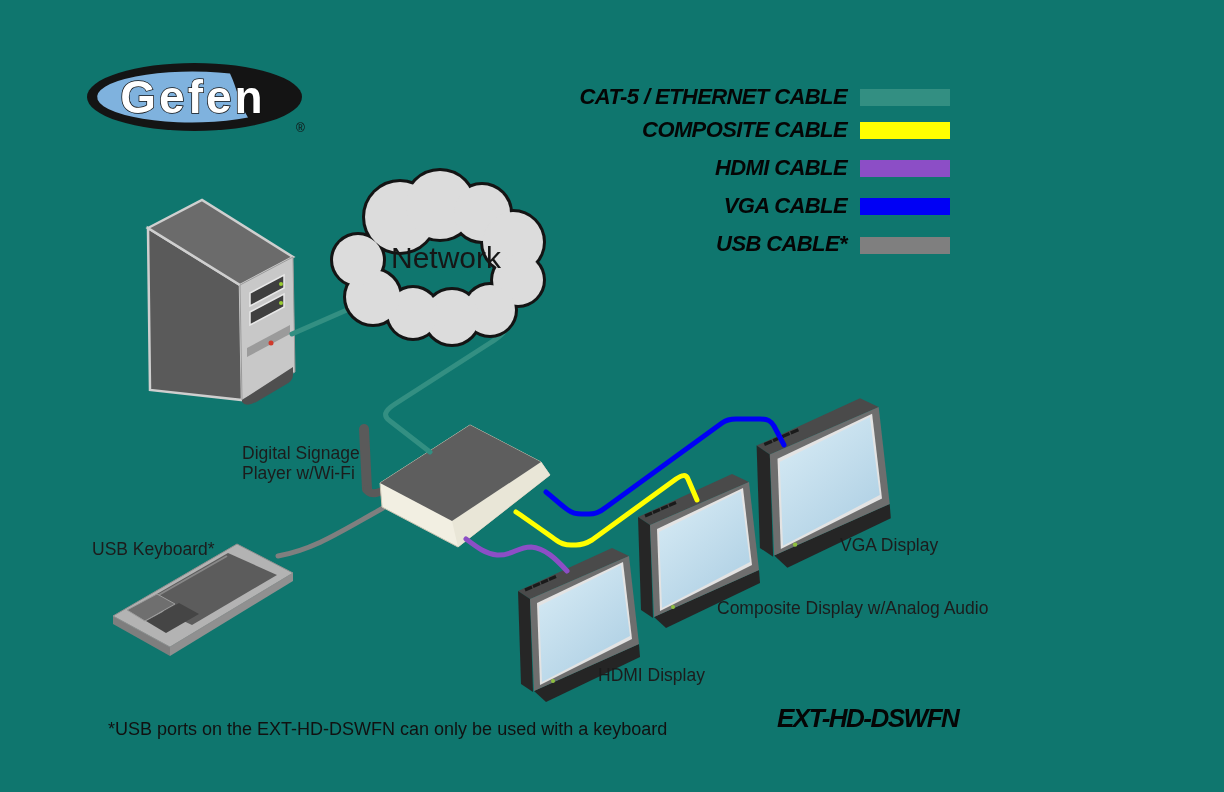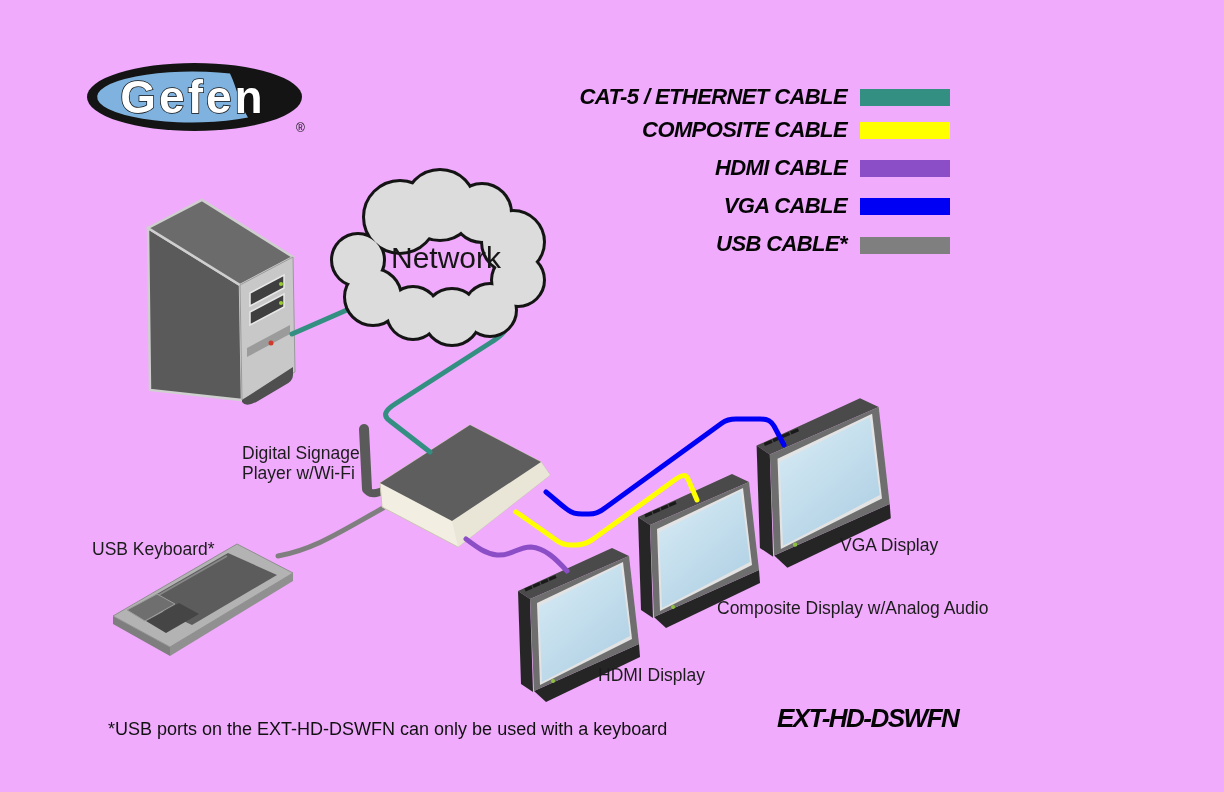--- a/index.html
+++ b/index.html
@@ -1,16 +1,16 @@
 <!DOCTYPE html>
 <html><head>
 <meta charset="utf-8">
 <style>
   html,body{margin:0;padding:0;background:#ffffff;}
-  #stage{position:relative;width:1224px;height:792px;background:#f0abfc;overflow:hidden;
+  #stage{position:relative;width:1224px;height:792px;background:#0f766e;overflow:hidden;
          font-family:"Liberation Sans",sans-serif;}
   svg{display:block;}
   text{font-family:"Liberation Sans",sans-serif;}
   .legend-label{font-size:22px;font-weight:bold;font-style:italic;letter-spacing:-0.6px;fill:#050505;}
   .node-label{font-size:17.5px;fill:#1c1c1c;}
   .network-label{font-size:30px;fill:#161616;}
   .footnote{font-size:18px;fill:#111111;}
   .model{font-size:26px;font-weight:bold;font-style:italic;letter-spacing:-1.5px;fill:#050505;}
   .brand{font-size:46px;font-weight:bold;letter-spacing:3px;fill:#ffffff;stroke:#101010;stroke-width:1.5px;paint-order:stroke;}
   .reg{font-size:12px;fill:#101010;}

